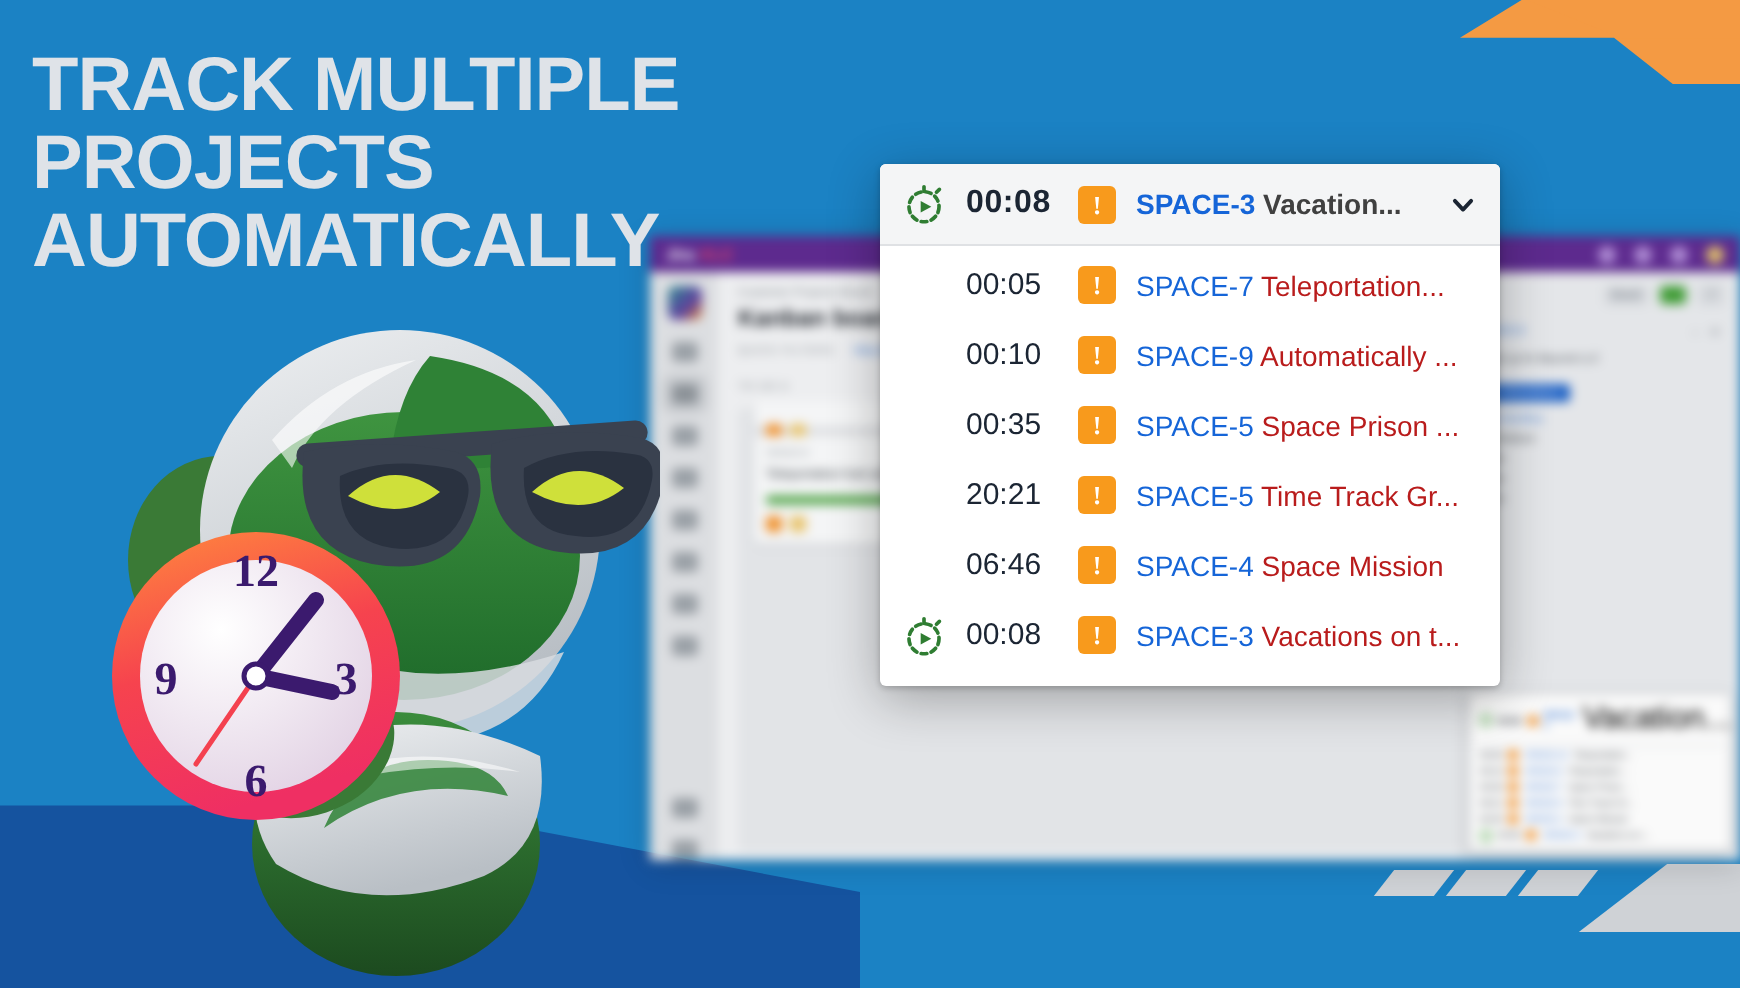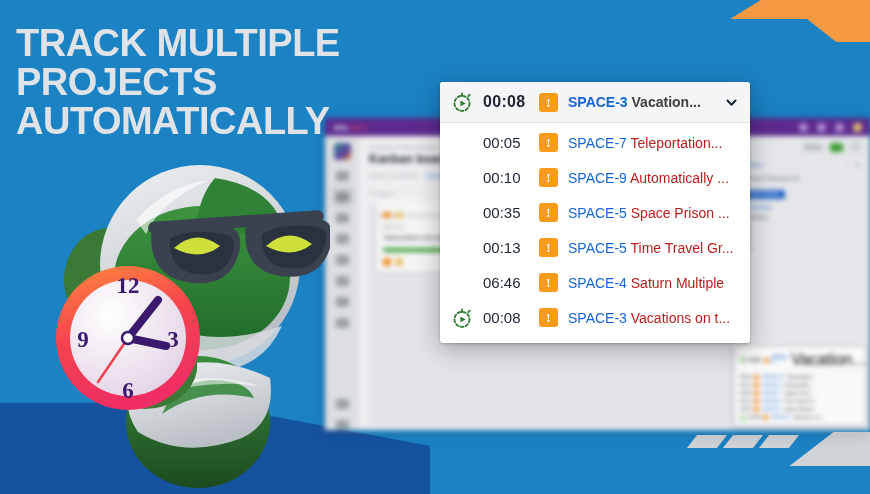--- a/index.html
+++ b/index.html
@@ -475,35 +475,35 @@
         <span class="r-time">00:35</span>
         <span class="warn"></span>
         <span class="r-issue">
           <span class="k">SPACE-5</span>
           <span class="s">Space Prison ...</span>
         </span>
       </div>
 
       <div class="row">
         <span class="r-watch"></span>
-        <span class="r-time">00:13</span>
+        <span class="r-time">20:21</span>
         <span class="warn"></span>
         <span class="r-issue">
           <span class="k">SPACE-5</span>
-          <span class="s">Time Travel Gr...</span>
+          <span class="s">Time Track Gr...</span>
         </span>
       </div>
 
       <div class="row">
         <span class="r-watch"></span>
         <span class="r-time">06:46</span>
         <span class="warn"></span>
         <span class="r-issue">
           <span class="k">SPACE-4</span>
-          <span class="s">Saturn Multiple</span>
+          <span class="s">Space Mission</span>
         </span>
       </div>
 
       <div class="row">
         <span class="r-watch">
           <svg width="22" height="22" viewBox="0 0 24 24">
             <g fill="none" stroke="#2f7d32" stroke-width="2" stroke-linecap="round">
               <circle cx="12" cy="13.5" r="8.2" stroke-dasharray="3.2 2.4"></circle>
               <line x1="12" y1="2.6" x2="12" y2="5.2"></line>
               <line x1="18.8" y1="5.6" x2="20.4" y2="4"></line>

